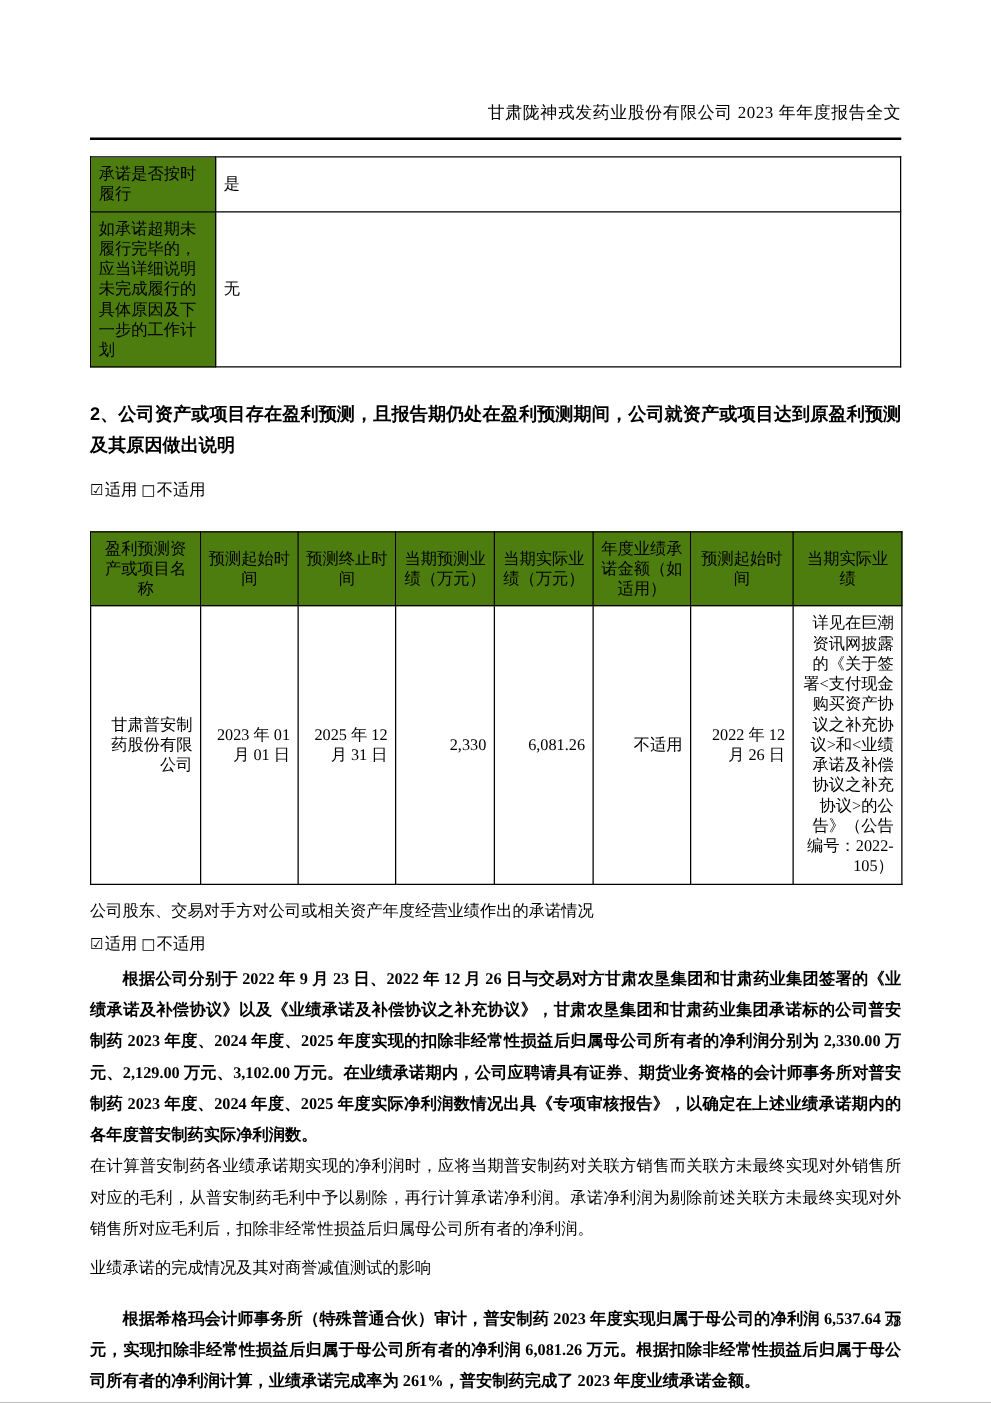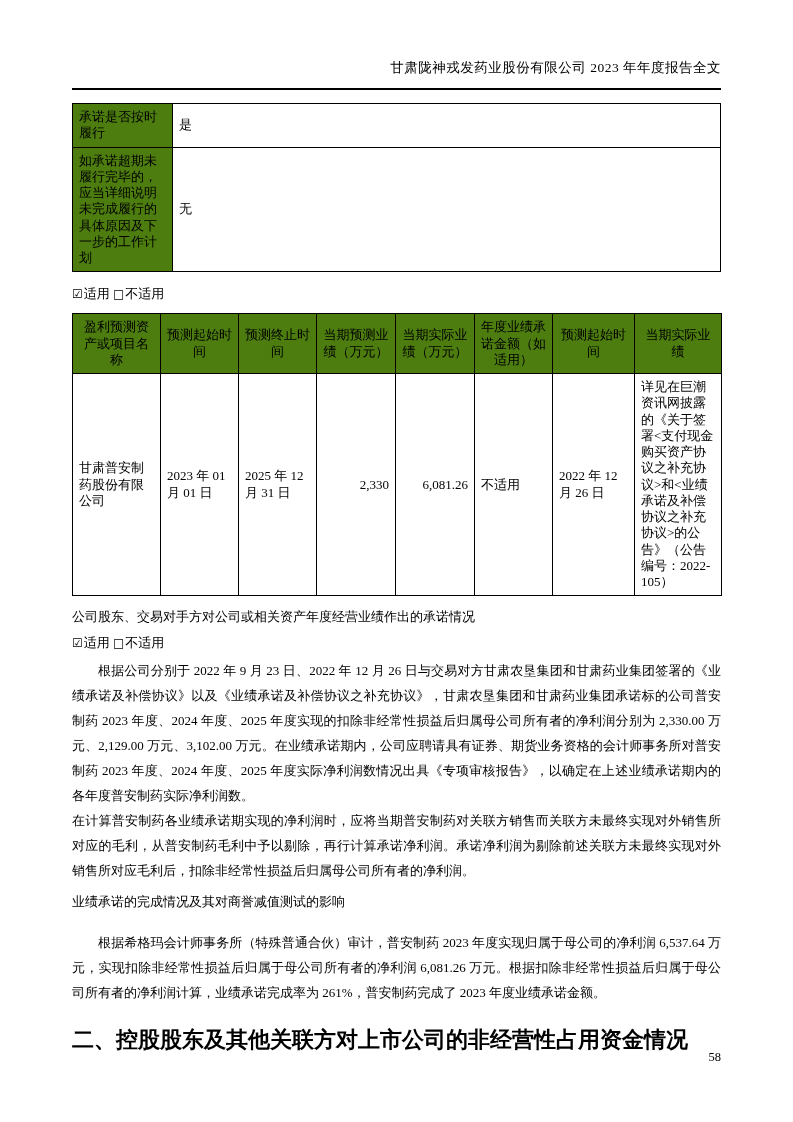--- a/index.html
+++ b/index.html
@@ -3,21 +3,21 @@
 <meta charset="utf-8">
 <style>
   * { margin: 0; padding: 0; box-sizing: border-box; }
   html, body { background: #888; }
   .page {
     position: relative;
     width: 793px;
     height: 1122px;
     margin: 0 auto;
     background: #ffffff;
-    padding: 58px 72px 0 72px;
+    padding: 80px 72px 0 72px;
     font-family: "Liberation Serif", "DejaVu Serif", serif;
     color: #000;
     font-size: 13px;
     overflow: hidden;
   }
   .doc-header { text-align: right; font-size: 13.5px; line-height: 20px; letter-spacing: 0.5px; }
   .header-rule { border: none; border-top: 2px solid #000; margin-top: 10px; }
 
   table { width: 100%; border-collapse: collapse; table-layout: fixed; }
   td, th { border: 1px solid #000; font-size: 13px; font-weight: normal; line-height: 1.25; padding: 5px 6px; vertical-align: middle; word-break: break-all; }
@@ -29,29 +29,29 @@
   .commitment-table .row-tall td { height: 110px; }
 
   .sec-heading {
     font-family: "Liberation Sans", "DejaVu Sans", sans-serif;
     font-weight: bold; font-size: 14.5px; line-height: 1.7;
     margin-top: 26px; text-align: justify;
   }
   .checkline { margin: 13px 0 10px 0; font-size: 13px; }
   .checkline .box { font-family: "DejaVu Sans", sans-serif; font-size: 12px; margin-right: 1px; }
 
-  .forecast-table { margin-top: 10px; }
+  .forecast-table { margin-top: 24px; }
   .forecast-table th { text-align: center; height: 57px; }
   .forecast-table td { height: 203px; }
-  .cell-left { text-align: left; }
+  .cell-left { text-align: right; }
   .cell-right { text-align: right; }
 
   .plain-line { margin-top: 10px; line-height: 22px; }
   .para { text-align: justify; line-height: 25px; }
-  .indent { text-indent: 2em; }
+  .indent { text-indent: 2em; font-weight: bold; }
 
   .sec-heading-lg {
     font-family: "Liberation Sans", "DejaVu Sans", sans-serif;
     font-weight: bold; font-size: 22px; line-height: 1.5;
     margin-top: 18px;
   }
   .page-number { position: absolute; right: 72px; bottom: 57px; font-size: 12.5px; }
 </style>
 </head>
 <body>
@@ -67,20 +67,21 @@
       <td class="label-col shaded">承诺是否按时履行</td>
       <td>是</td>
     </tr>
     <tr class="row-tall">
       <td class="label-col shaded">如承诺超期未履行完毕的，应当详细说明未完成履行的具体原因及下一步的工作计划</td>
       <td>无</td>
     </tr>
   </tbody>
     </table>
 
+  <div class="sec-heading">2、公司资产或项目存在盈利预测，且报告期仍处在盈利预测期间，公司就资产或项目达到原盈利预测及其原因做出说明</div>
 
   <div class="checkline">
     <span class="box">☑</span><span>适用</span>
     <span class="box">□</span><span>不适用</span>
   </div>
 
   <table class="forecast-table">
     <colgroup>
       <col style="width:88px">
         <col style="width:78px">

